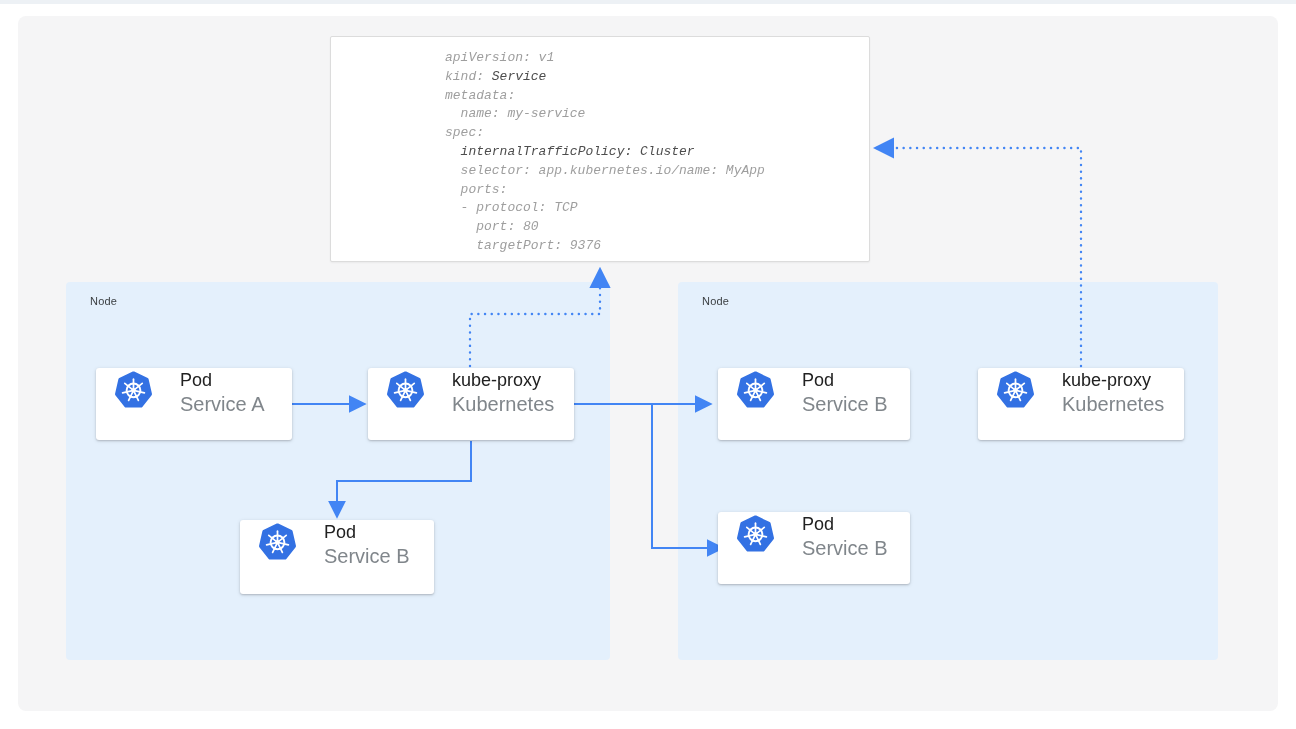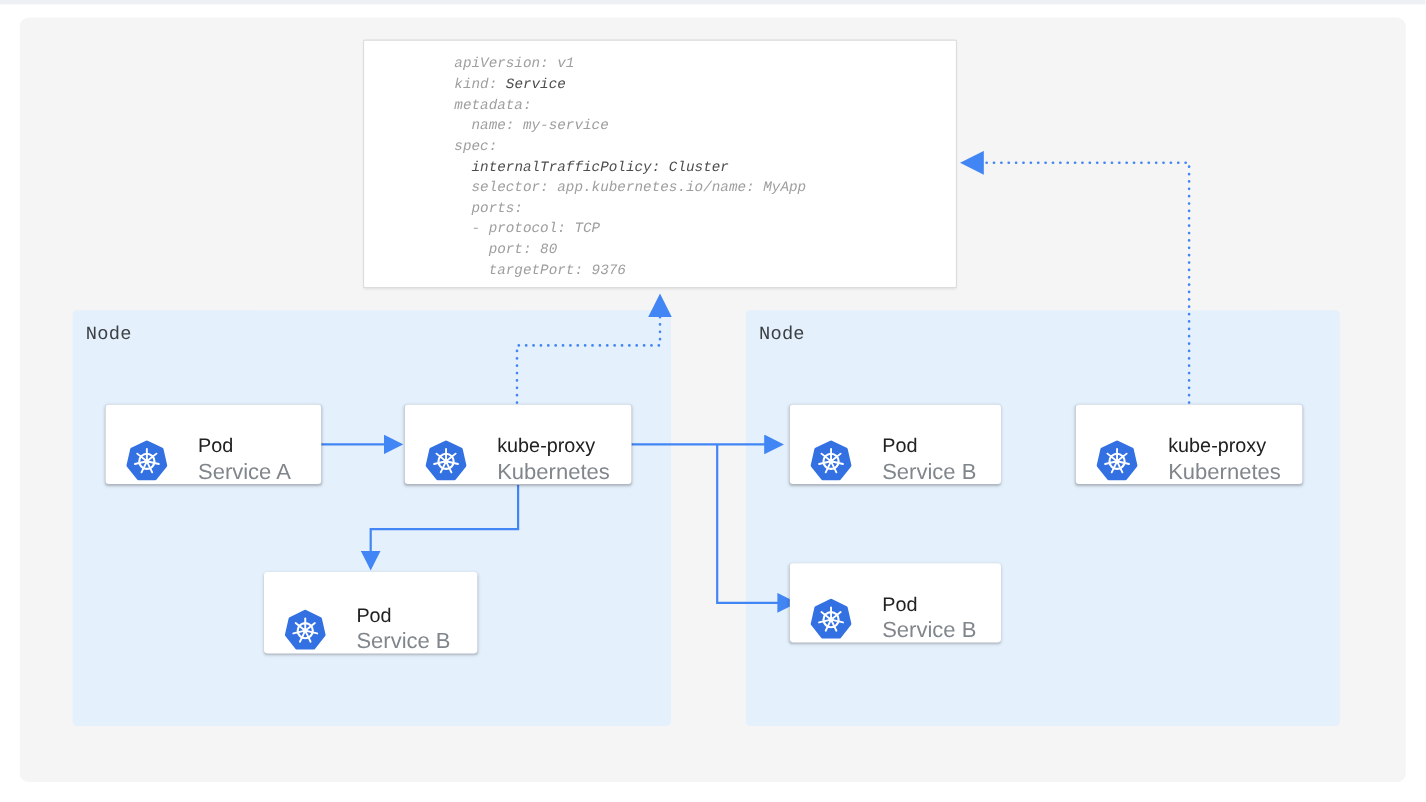--- a/index.html
+++ b/index.html
@@ -14,38 +14,39 @@
   .canvas {
     position:absolute; left:18px; top:16px; width:1260px; height:695px;
     background:var(--canvas-bg,#f5f5f6); border-radius:8px;
   }
   .node {
     position:absolute; background:var(--node-bg,#e4f0fc); border-radius:4px;
   }
   .node-left  { left:66px;  top:282px; width:544px; height:378px; }
   .node-right { left:678px; top:282px; width:540px; height:378px; }
   .node-label {
-    position:absolute; left:12px; top:13px; font-size:17px;
-    color:var(--node-label,#3c4043); letter-spacing:.2px;font-family:Liberation Mono, monospace;
+    position:absolute; left:24px; top:13px; font-size:11px;
+    color:var(--node-label,#3c4043); letter-spacing:.2px;
   }
   .yaml-box {
     position:absolute; left:330px; top:36px; width:540px; height:226px;
     background:#ffffff; border:1px solid var(--yaml-border,#dcdcdc);
     border-radius:2px; box-sizing:border-box;
     box-shadow:0 1px 2px rgba(0,0,0,.05);
+    padding-left:32px;
   }
   #yaml-pre {
     margin:0; padding:12px 0 0 82px; white-space:pre;
     font-family:"Liberation Mono", monospace; font-style:italic;
     font-size:13px; line-height:18.8px; color:var(--yaml-text,#9e9e9e);
   }
   #yaml-pre .b { font-weight:normal; color:var(--yaml-bold,#4d4d4d); }
   .card {
     position:absolute; height:72px; background:#ffffff; border-radius:3px;
-    display:flex; align-items:flex-end;
+    display:flex; align-items:flex-start;
     box-shadow:0 1px 2px rgba(0,0,0,.18), 0 1px 4px rgba(0,0,0,.10);
   }
   .k8s-logo { width:45px; height:43px; margin-left:15px; flex:none; }
   .card-text { margin-left:24px; }
   .card-title { font-size:18px; color:var(--card-title,#212121); line-height:25px; }
   .card-subtitle { font-size:20px; color:var(--card-subtitle,#80868b); line-height:22px; }
   .arrows { position:absolute; left:0; top:0; pointer-events:none; }
   .arrows .solid { fill:none; stroke:var(--accent-blue,#4285f4); stroke-width:2; }
   .arrows .dotted {
     fill:none; stroke:var(--accent-blue,#4285f4); stroke-width:2.4;

